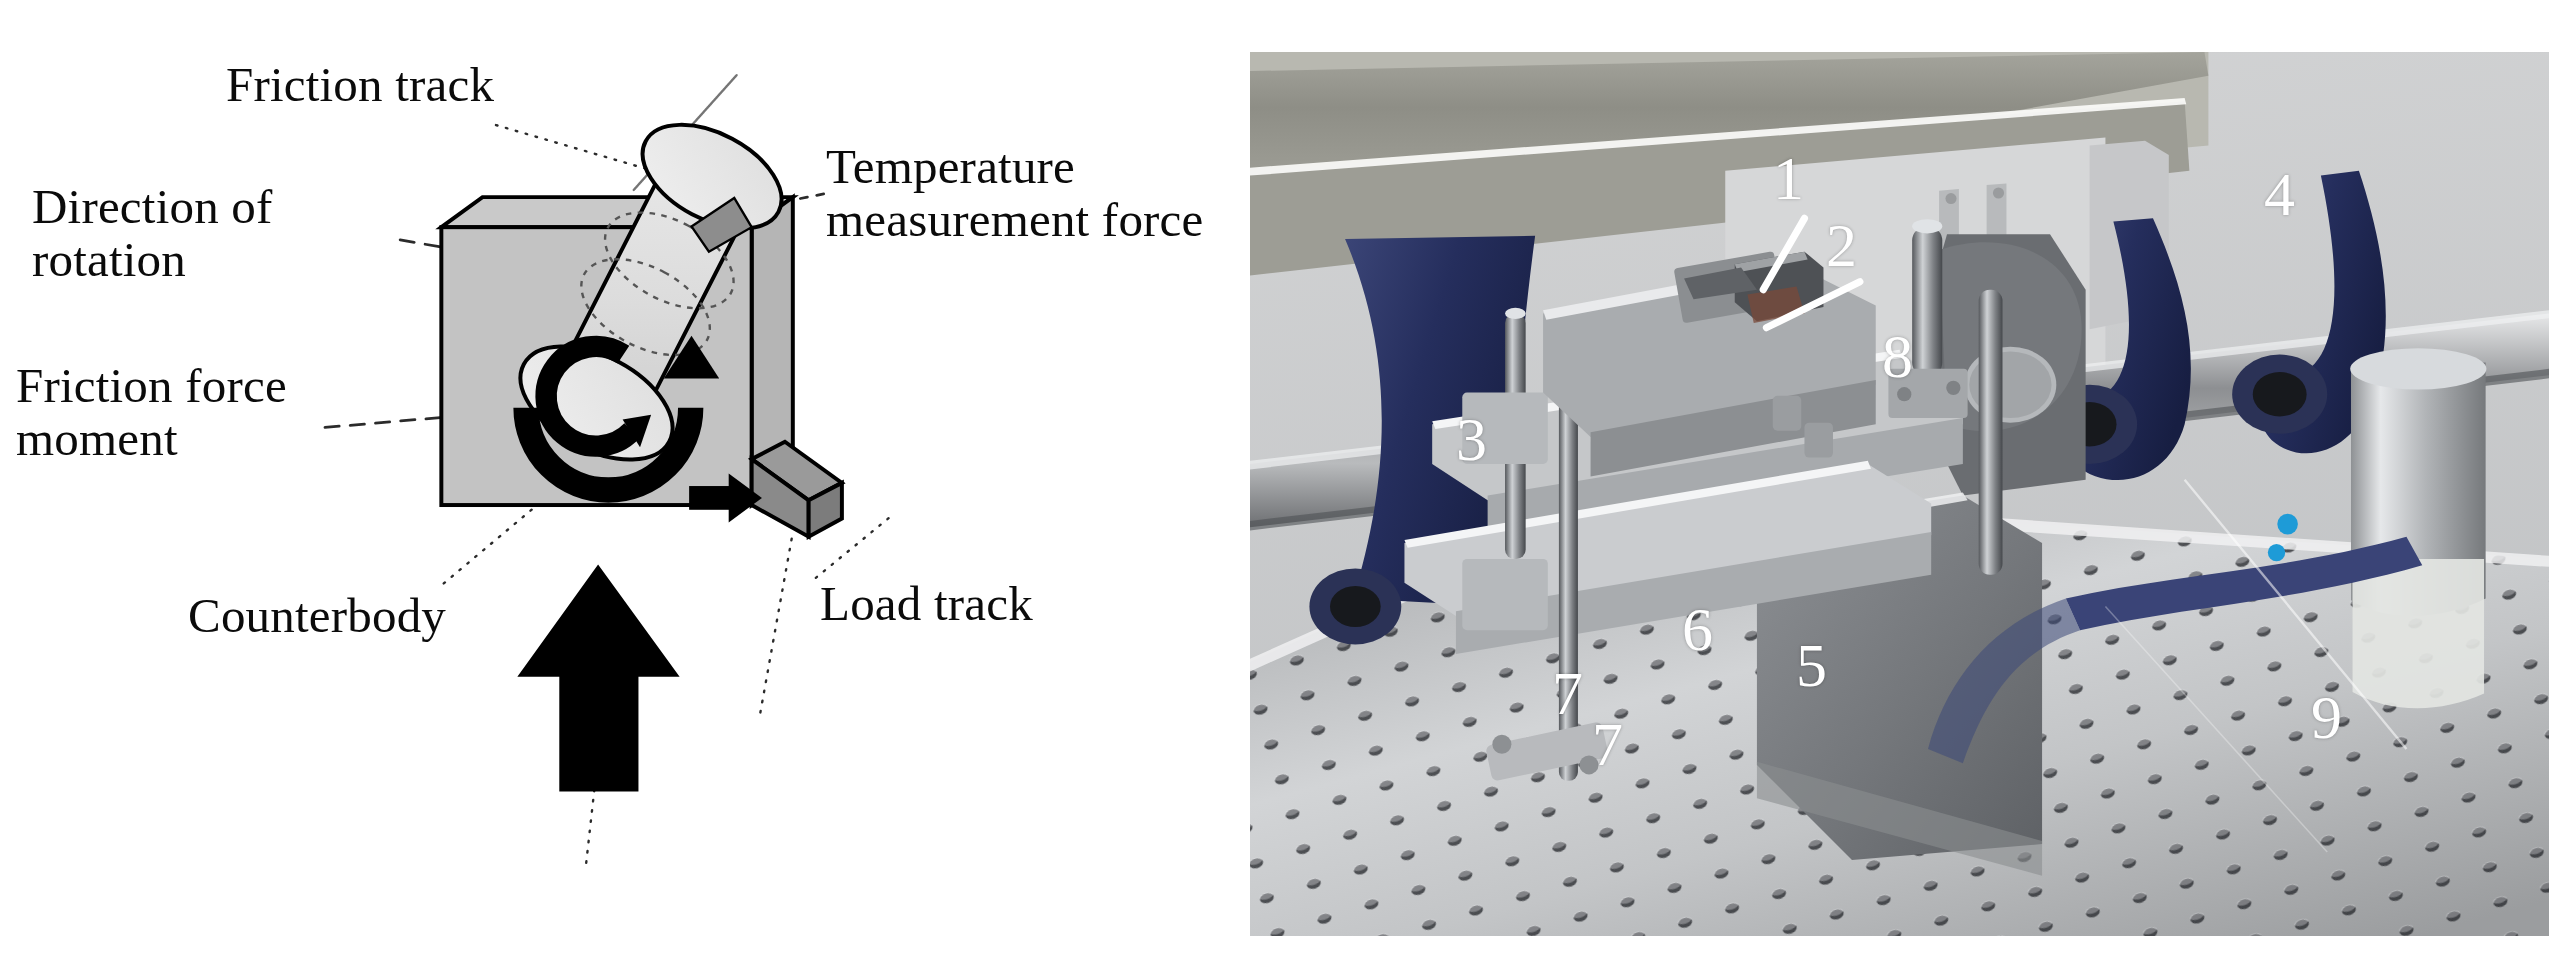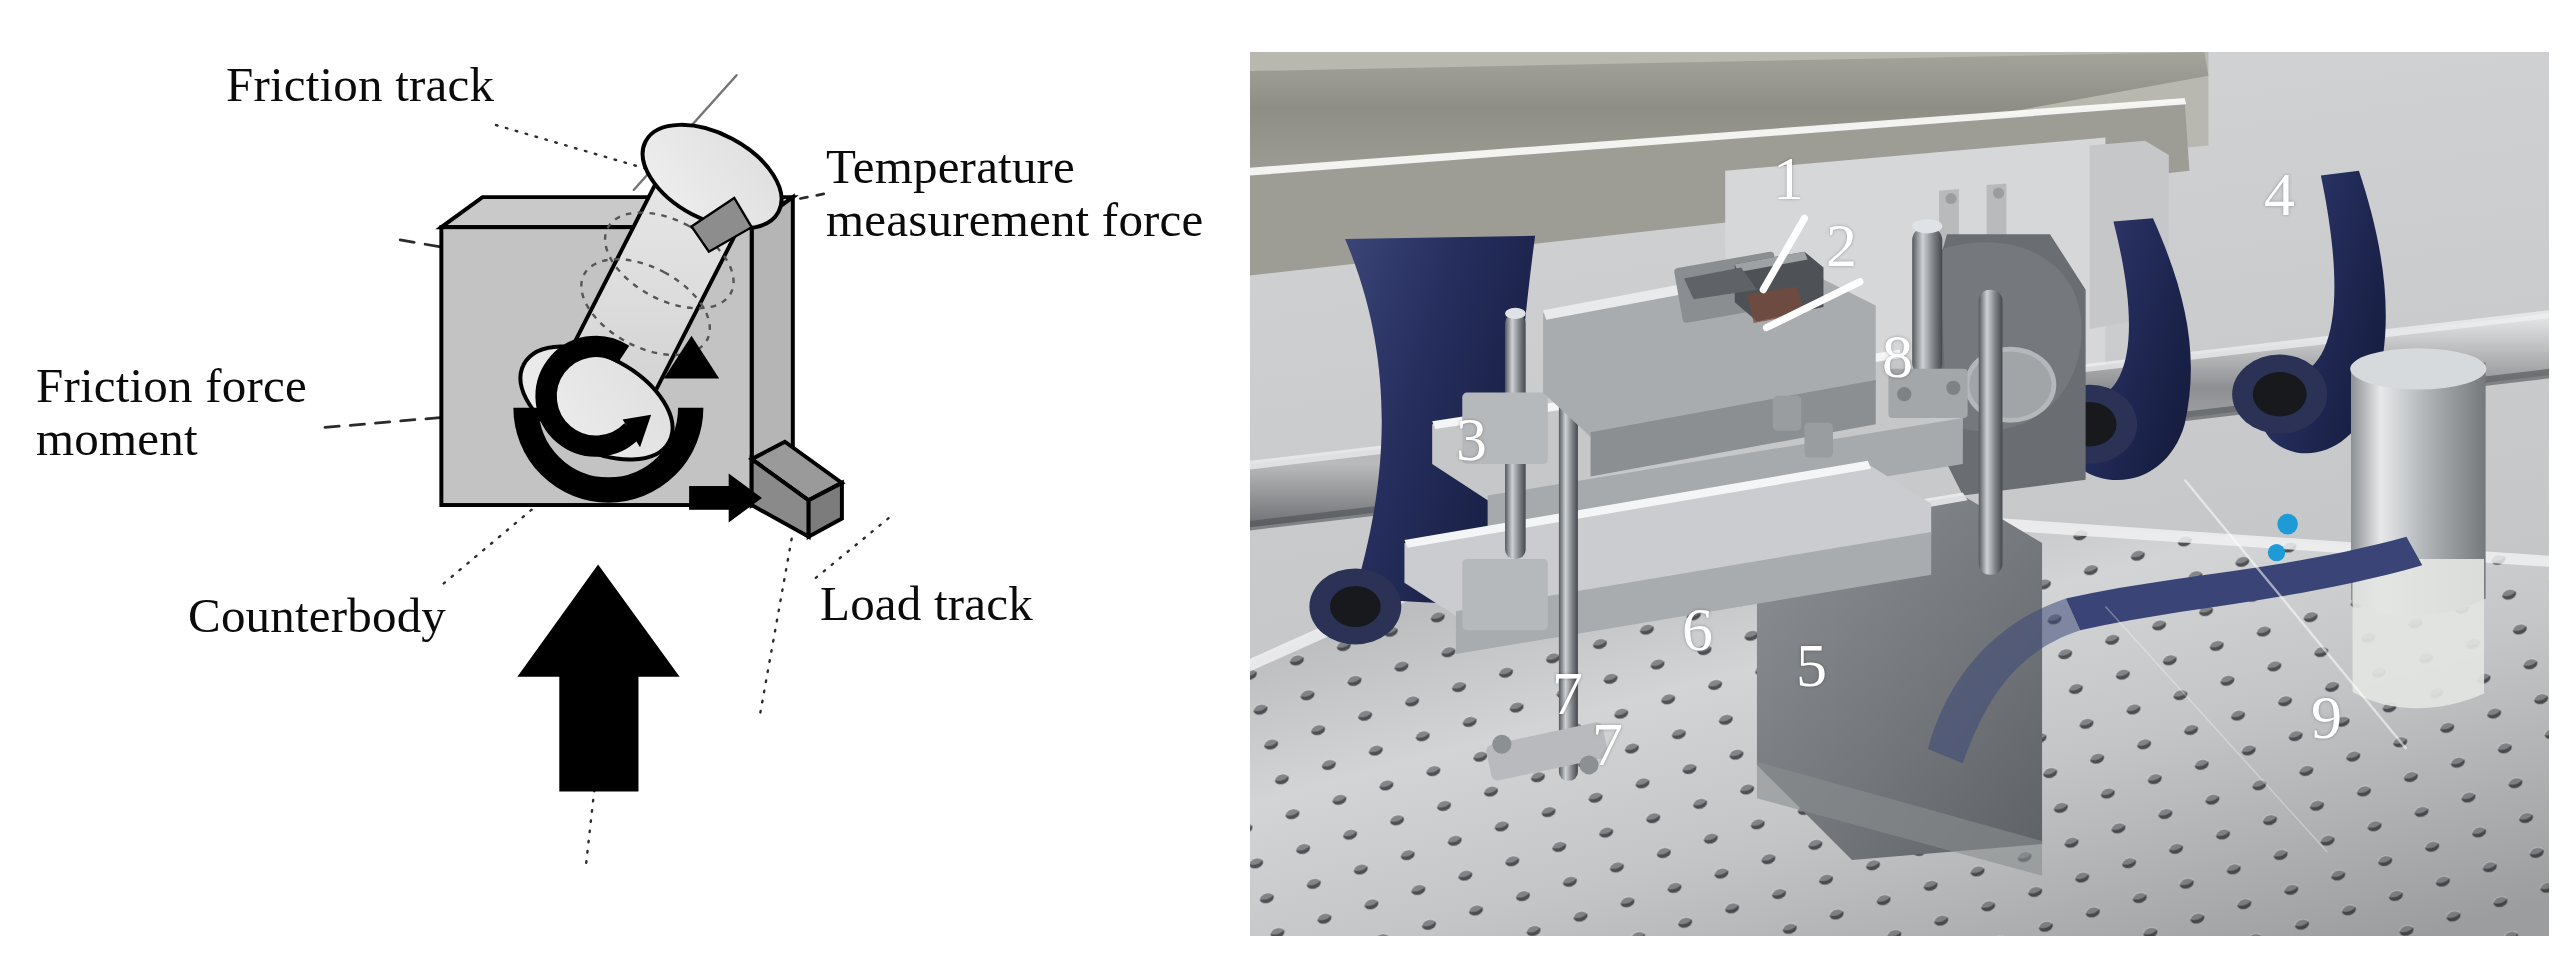--- a/index.html
+++ b/index.html
@@ -43,21 +43,21 @@
     font-size: 49px;
     line-height: 1.08;
     white-space: pre-line;
     letter-spacing: 0.2px;
   }
 
   #lbl-friction-track   { left: 226px;  top: 59px;  }
   #lbl-rotating-sample  { left: 736px;  top: 6.3px;   }
   #lbl-direction        { left: 32px;   top: 181px; }
   #lbl-temperature      { left: 826px; top: 141px; }
-  #lbl-friction-moment  { left: 16px;   top: 360px; margin-left: 20px; }
+  #lbl-friction-moment  { left: 16px;   top: 360px; }
   #lbl-counterbody      { left: 188px;  top: 590px; }
   #lbl-load-cell        { left: 820px; top: 578px; }
   #lbl-measured-force   { left: 752px;  top: 713px; }
   #lbl-pressing-force   { left: 428px;  top: 865px;}
 
   
   #photo-panel {
     position: absolute;
     left: 1250px;
     top: 52px;
@@ -183,20 +183,22 @@
       </g>
 
       <g>
         <polygon points="755,713 858,855 806,855 806,1000 706,1000 706,855 653,855" fill="#000"></polygon>
       </g>
     </svg>
 
     <div class="callout-label" id="lbl-friction-track">Friction track</div>
 
 
+    <div class="callout-label" id="lbl-direction">Direction of
+rotation</div>
 
     <div class="callout-label" id="lbl-temperature">Temperature
 measurement force</div>
 
     <div class="callout-label" id="lbl-friction-moment">Friction force
 moment</div>
 
     <div class="callout-label" id="lbl-counterbody">Counterbody</div>
 
     <div class="callout-label" id="lbl-load-cell">Load track</div>

